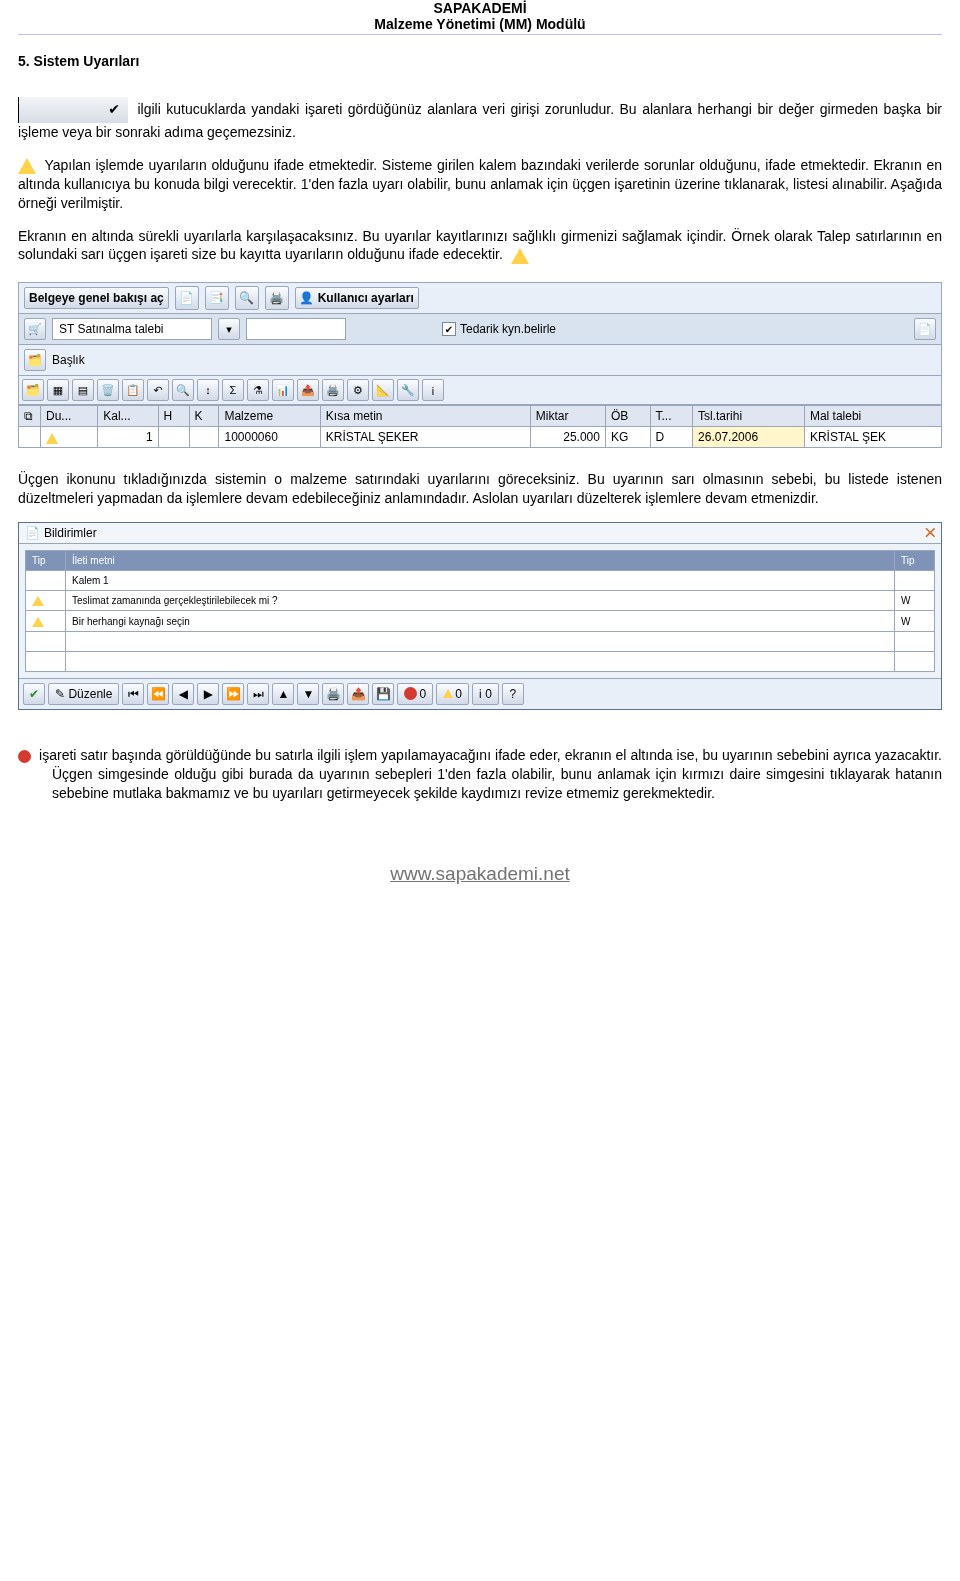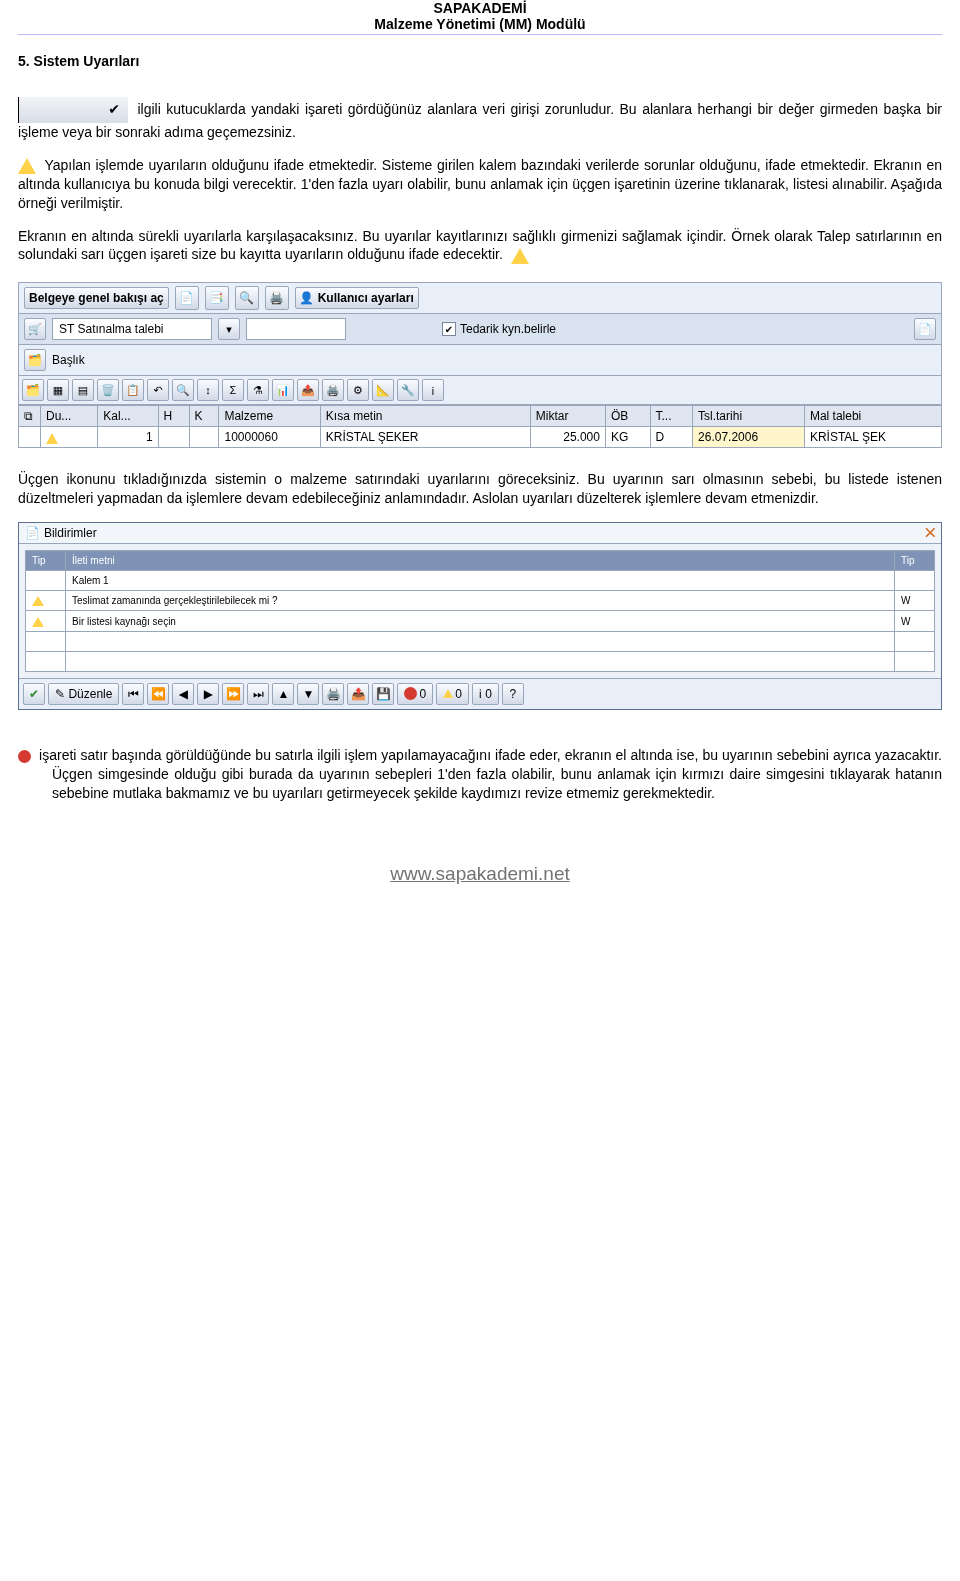--- a/index.html
+++ b/index.html
@@ -226,21 +226,21 @@
               <td>Kalem 1</td>
               <td></td>
             </tr>
             <tr>
               <td><span class="warn-tri" style="border-bottom-width:10px;border-left-width:6px;border-right-width:6px;"></span></td>
               <td>Teslimat zamanında gerçekleştirilebilecek mi ?</td>
               <td>W</td>
             </tr>
             <tr>
               <td><span class="warn-tri" style="border-bottom-width:10px;border-left-width:6px;border-right-width:6px;"></span></td>
-              <td>Bir listesi kaynağı seçin</td>
+              <td>Bir herhangi kaynağı seçin</td>
               <td>W</td>
             </tr>
             <tr>
               <td>&nbsp;</td>
               <td></td>
               <td></td>
             </tr>
             <tr>
               <td>&nbsp;</td>
               <td></td>

